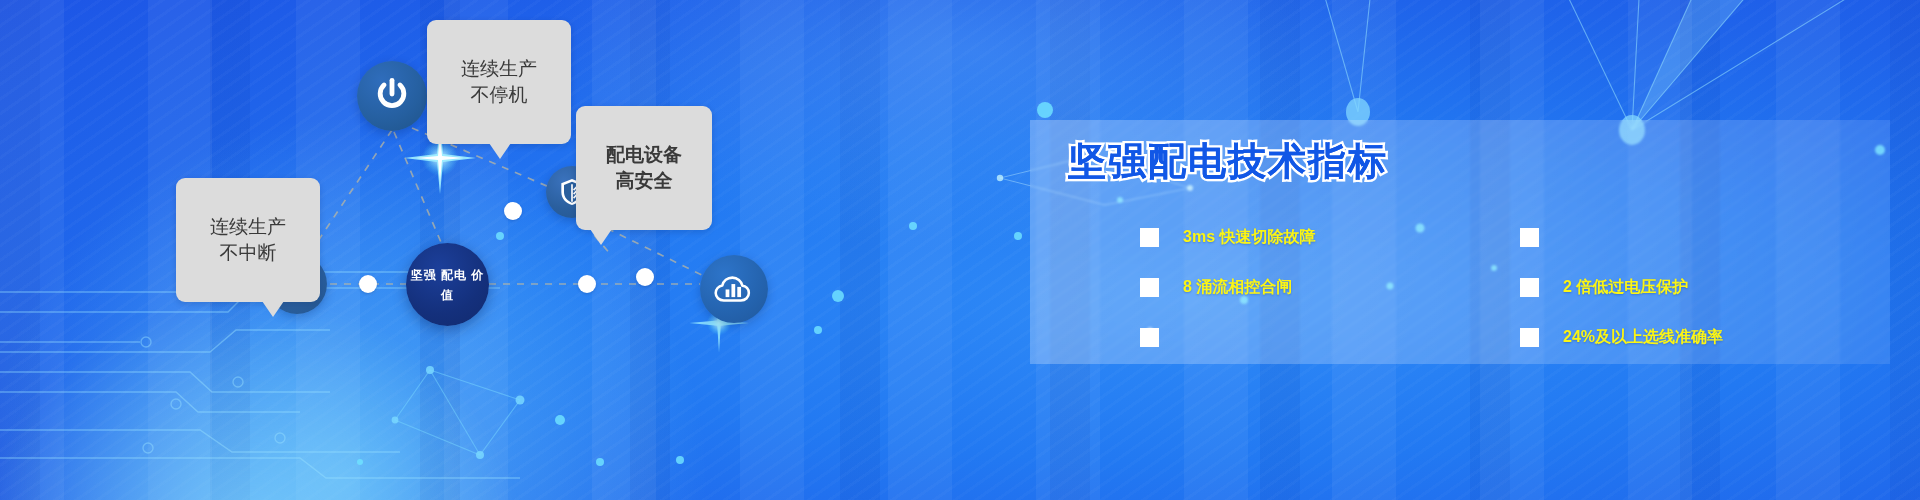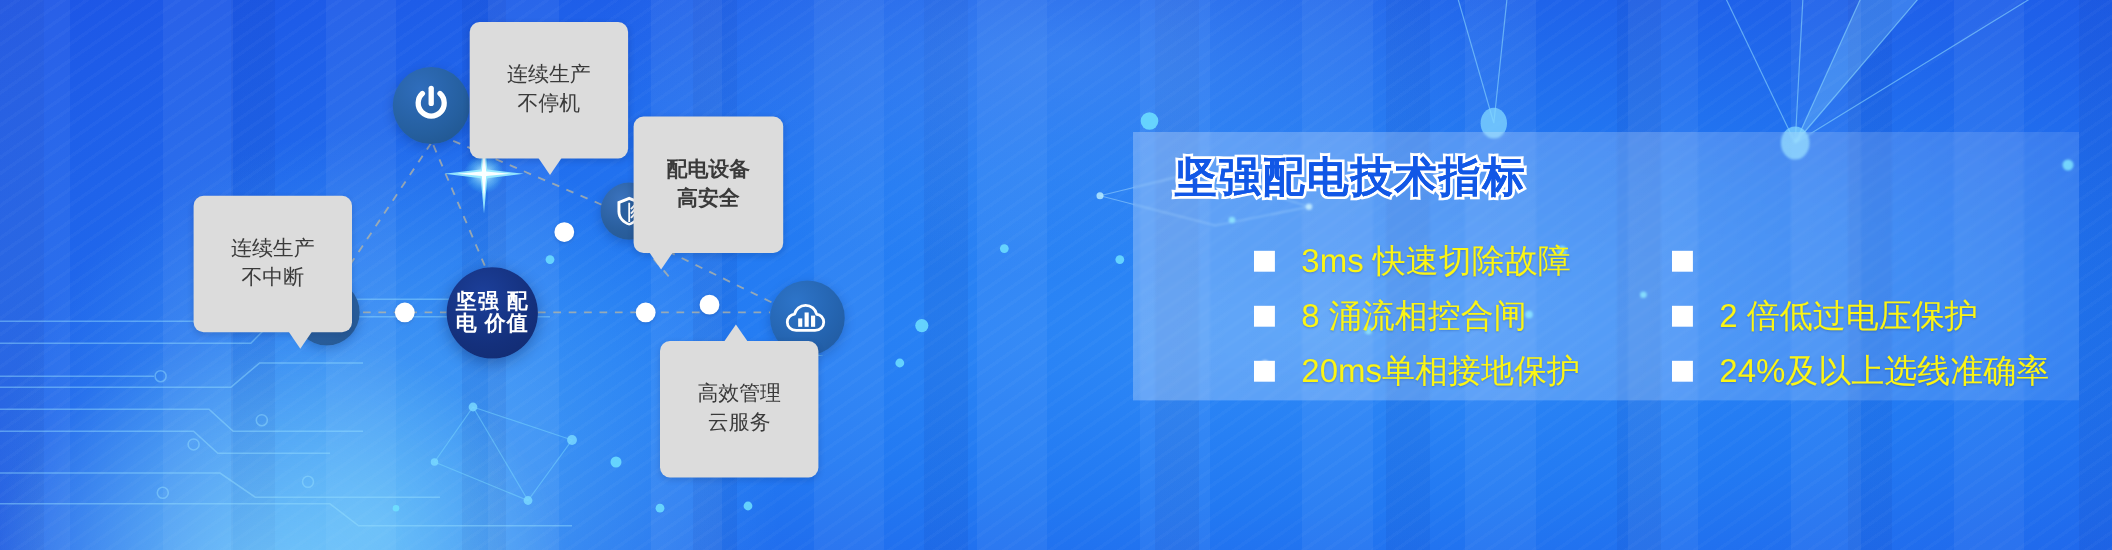--- a/index.html
+++ b/index.html
@@ -70,21 +70,21 @@
   .spec-grid{
     position:absolute;left:1140px;top:212px;width:740px;
     display:grid;grid-template-columns:360px 360px;grid-auto-rows:50px;
     column-gap:20px;
   }
   .spec-item{display:flex;align-items:center;}
   .spec-marker{
     width:19px;height:19px;background:#ffffff;flex:0 0 auto;margin-right:24px;
   }
   .spec-text{
-    font-size:30px;color:#fbf514;font-weight:400;white-space:nowrap;
+    font-size:16px;color:#fbf514;font-weight:700;white-space:nowrap;
     text-shadow:0 1px 2px rgba(0,40,120,.30);
   }
 
   
   .node{
     position:absolute;border-radius:50%;
     display:flex;align-items:center;justify-content:center;
     box-shadow:0 3px 10px rgba(0,30,90,.25);
   }
   .node.icon-node{
@@ -97,21 +97,21 @@
   .node.hand{left:267px;top:254px;width:60px;height:60px;}
   .node.cloud{left:700px;top:255px;width:68px;height:68px;
     background:radial-gradient(circle at 35% 28%, #2d74c9 0%, #2463ae 60%, #20589c 100%);}
   .node-center{
     position:absolute;left:406px;top:243px;width:83px;height:83px;border-radius:50%;
     background:radial-gradient(circle at 40% 30%, #1c3f9a 0%, #14307c 60%, #112a6e 100%);
     display:flex;align-items:center;justify-content:center;
     box-shadow:0 4px 14px rgba(0,20,70,.35);
   }
   .node-center span{
-    color:#fff;font-weight:bold;font-size:19px;line-height:20px;text-align:center;
+    color:#fff;font-weight:bold;font-size:12px;line-height:20px;text-align:center;
     letter-spacing:1px;
   }
   .node svg{display:block;}
 
   
   .callout{
     position:absolute;background:#dcdcdc;border-radius:9px;
     color:#3a3a3a;font-size:19px;line-height:26px;text-align:center;
     padding:10px 18px;box-shadow:0 2px 6px rgba(0,20,70,.16);
     white-space:pre-line;
@@ -245,21 +245,20 @@
     <div class="spec-item">
       <span class="spec-marker"></span>
       <span class="spec-text">8 涌流相控合闸</span>
     </div>
     <div class="spec-item">
       <span class="spec-marker"></span>
       <span class="spec-text">2 倍低过电压保护</span>
     </div>
     <div class="spec-item">
       <span class="spec-marker"></span>
-      <span class="spec-text">20ms单相接地保护</span>
     </div>
     <div class="spec-item">
       <span class="spec-marker"></span>
       <span class="spec-text">24%及以上选线准确率</span>
     </div>
   </div>
 
   <div class="dot-white" style="left:504px;top:202px;width:18px;height:18px;"></div>
   <div class="dot-white" style="left:636px;top:268px;width:18px;height:18px;"></div>
   <div class="dot-white" style="left:359px;top:275px;width:18px;height:18px;"></div>
@@ -333,19 +332,14 @@
   <div class="callout c-equip">
     <span>配电设备
 高安全</span>
     <span class="tail"></span>
   </div>
   <div class="callout c-continuous">
     <span>连续生产
 不中断</span>
     <span class="tail"></span>
   </div>
-  <div class="callout c-cloud">
-    <span>高效管理
-云服务</span>
-    <span class="tail"></span>
-  </div>
 
 </div>
 
 </body></html>

